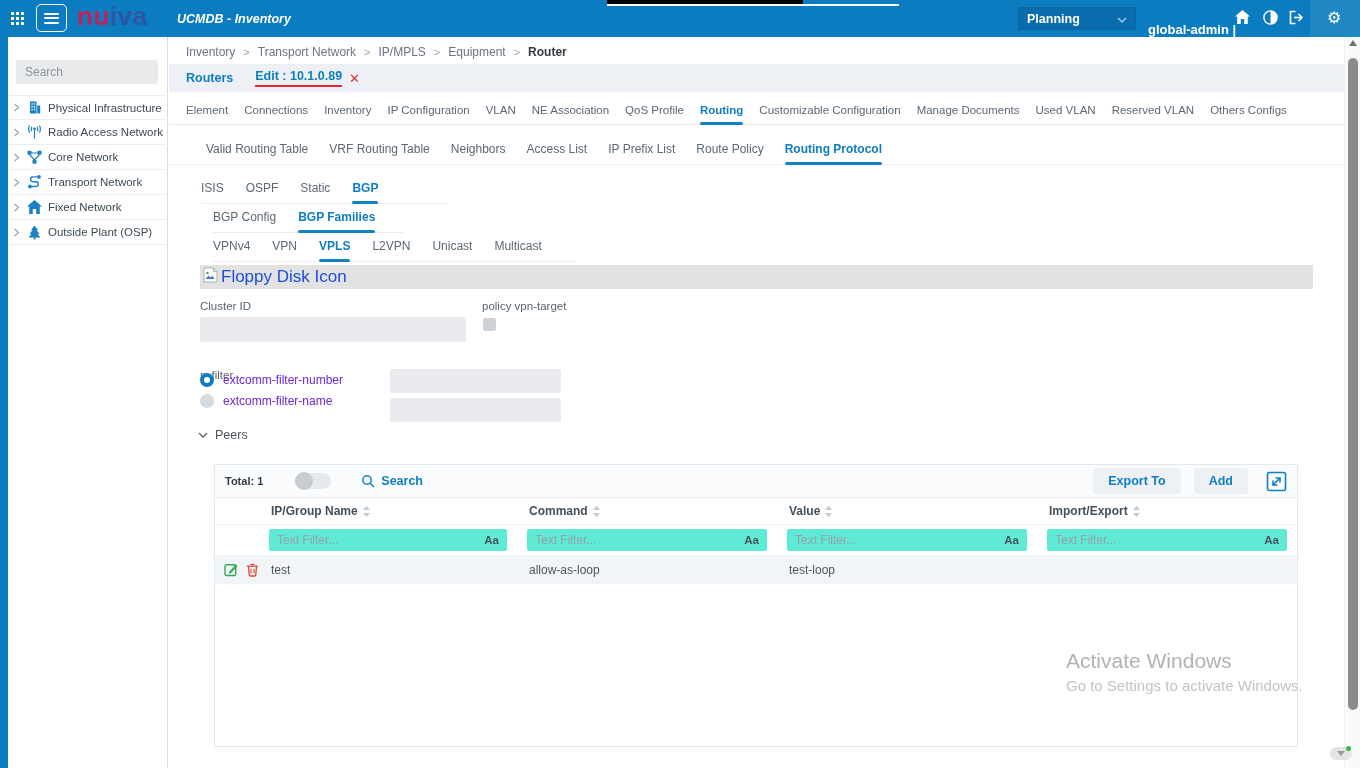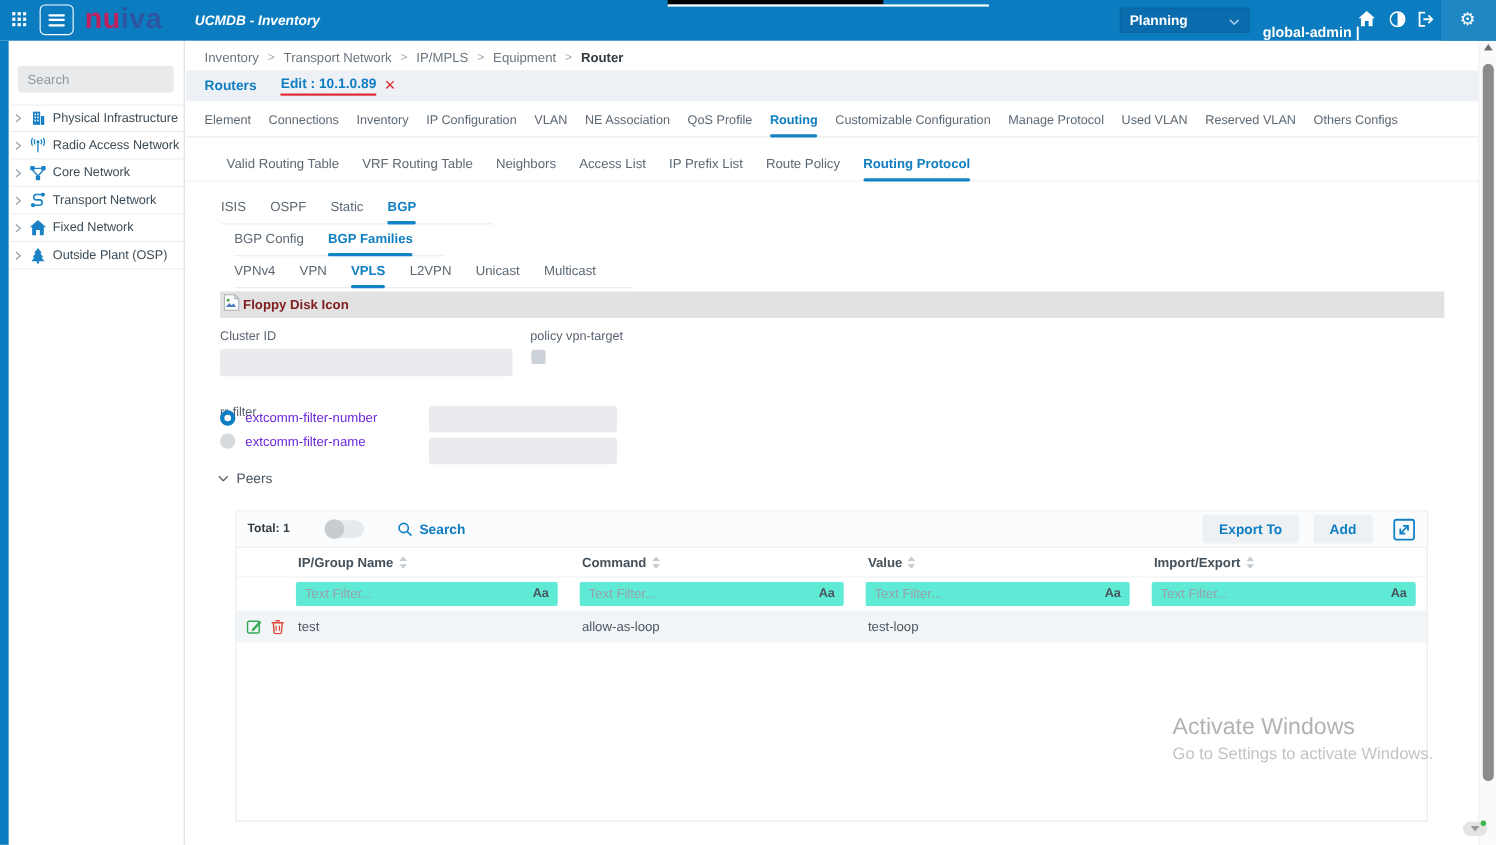--- a/index.html
+++ b/index.html
@@ -70,21 +70,21 @@
     border-bottom:1px solid #f0f0f0; gap:21px; font-size:12px; }
   .protocol-tabs { position:absolute; top:141px; left:32px; height:26px; display:inline-flex;
     border-bottom:1px solid #ececec; gap:22px; padding-right:70px; font-size:12px; }
   .bgp-tabs { position:absolute; top:170px; left:44px; height:26px; display:inline-flex;
     border-bottom:1px solid #ececec; gap:22px; padding-right:28px; font-size:12px; }
   .family-tabs { position:absolute; top:199px; left:44px; height:26px; display:inline-flex;
     border-bottom:1px solid #ececec; gap:22px; padding-right:34px; font-size:12px; }
 
   .gray-toolbar { position:absolute; top:228px; left:31px; width:1113px; height:24px; background:#e1e2e1;
     display:flex; align-items:center; gap:2px; padding-left:3px; cursor:pointer; }
-  .gray-toolbar .alt { color:#7f1d1d; font-size:12px; font-weight:700; }
+  .gray-toolbar .alt { color:#1d4ed8; font-size:17px; font-weight:400; }
 
   .form-label { position:absolute; font-size:11.5px; color:#5a6470; }
   .gray-input { position:absolute; background:#e9ebee; border:none; border-radius:2px; height:25px;
     padding:0 8px; font-size:12px; color:#333; font-family:inherit; }
   .checkbox { position:absolute; left:314px; top:281px; width:13px; height:13px; background:#ccd2d8;
     border-radius:2px; cursor:pointer; }
 
   .radio-row { position:absolute; display:flex; align-items:center; gap:9px; cursor:pointer; }
   .radio { width:14px; height:14px; border-radius:50%; }
   .radio.on { background:#fff; border:4.5px solid #0f7dc2; }
@@ -325,21 +325,21 @@
   <div class="tabrow main-tabs">
     <span class="tab">Element</span>
     <span class="tab">Connections</span>
     <span class="tab">Inventory</span>
     <span class="tab">IP Configuration</span>
     <span class="tab">VLAN</span>
     <span class="tab">NE Association</span>
     <span class="tab">QoS Profile</span>
     <span class="tab active">Routing</span>
     <span class="tab">Customizable Configuration</span>
-    <span class="tab">Manage Protocol</span>
+    <span class="tab">Manage Documents</span>
     <span class="tab">Used VLAN</span>
     <span class="tab">Reserved VLAN</span>
     <span class="tab">Others Configs</span>
   </div>
 
   <div class="tabrow routing-tabs">
     <span class="tab">Valid Routing Table</span>
     <span class="tab">VRF Routing Table</span>
     <span class="tab">Neighbors</span>
     <span class="tab">Access List</span>

